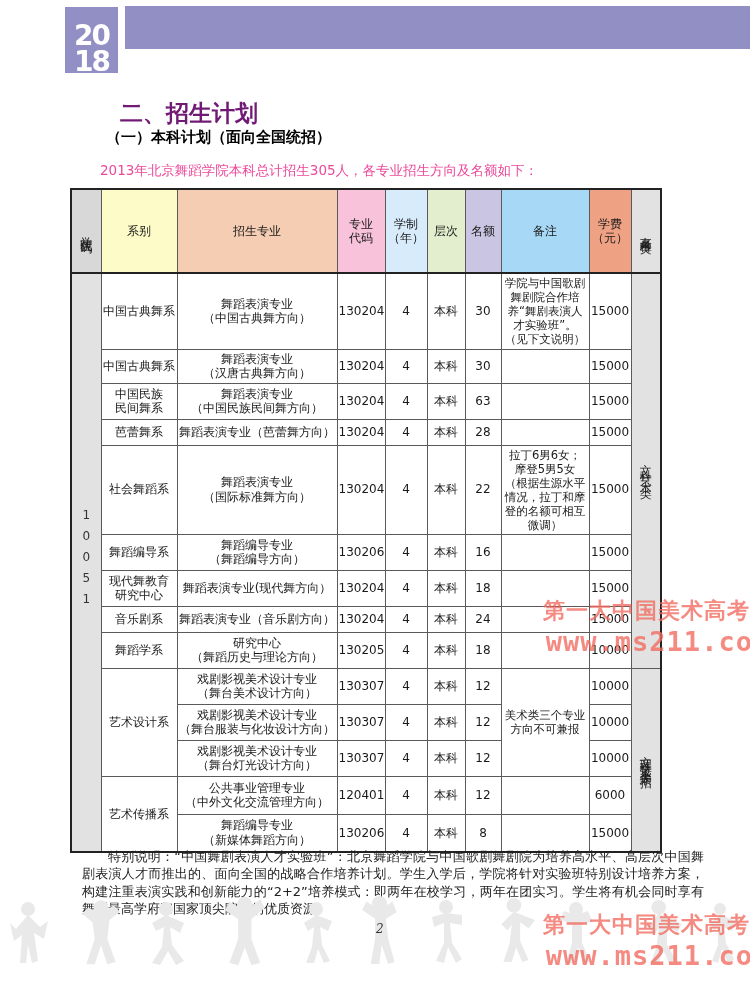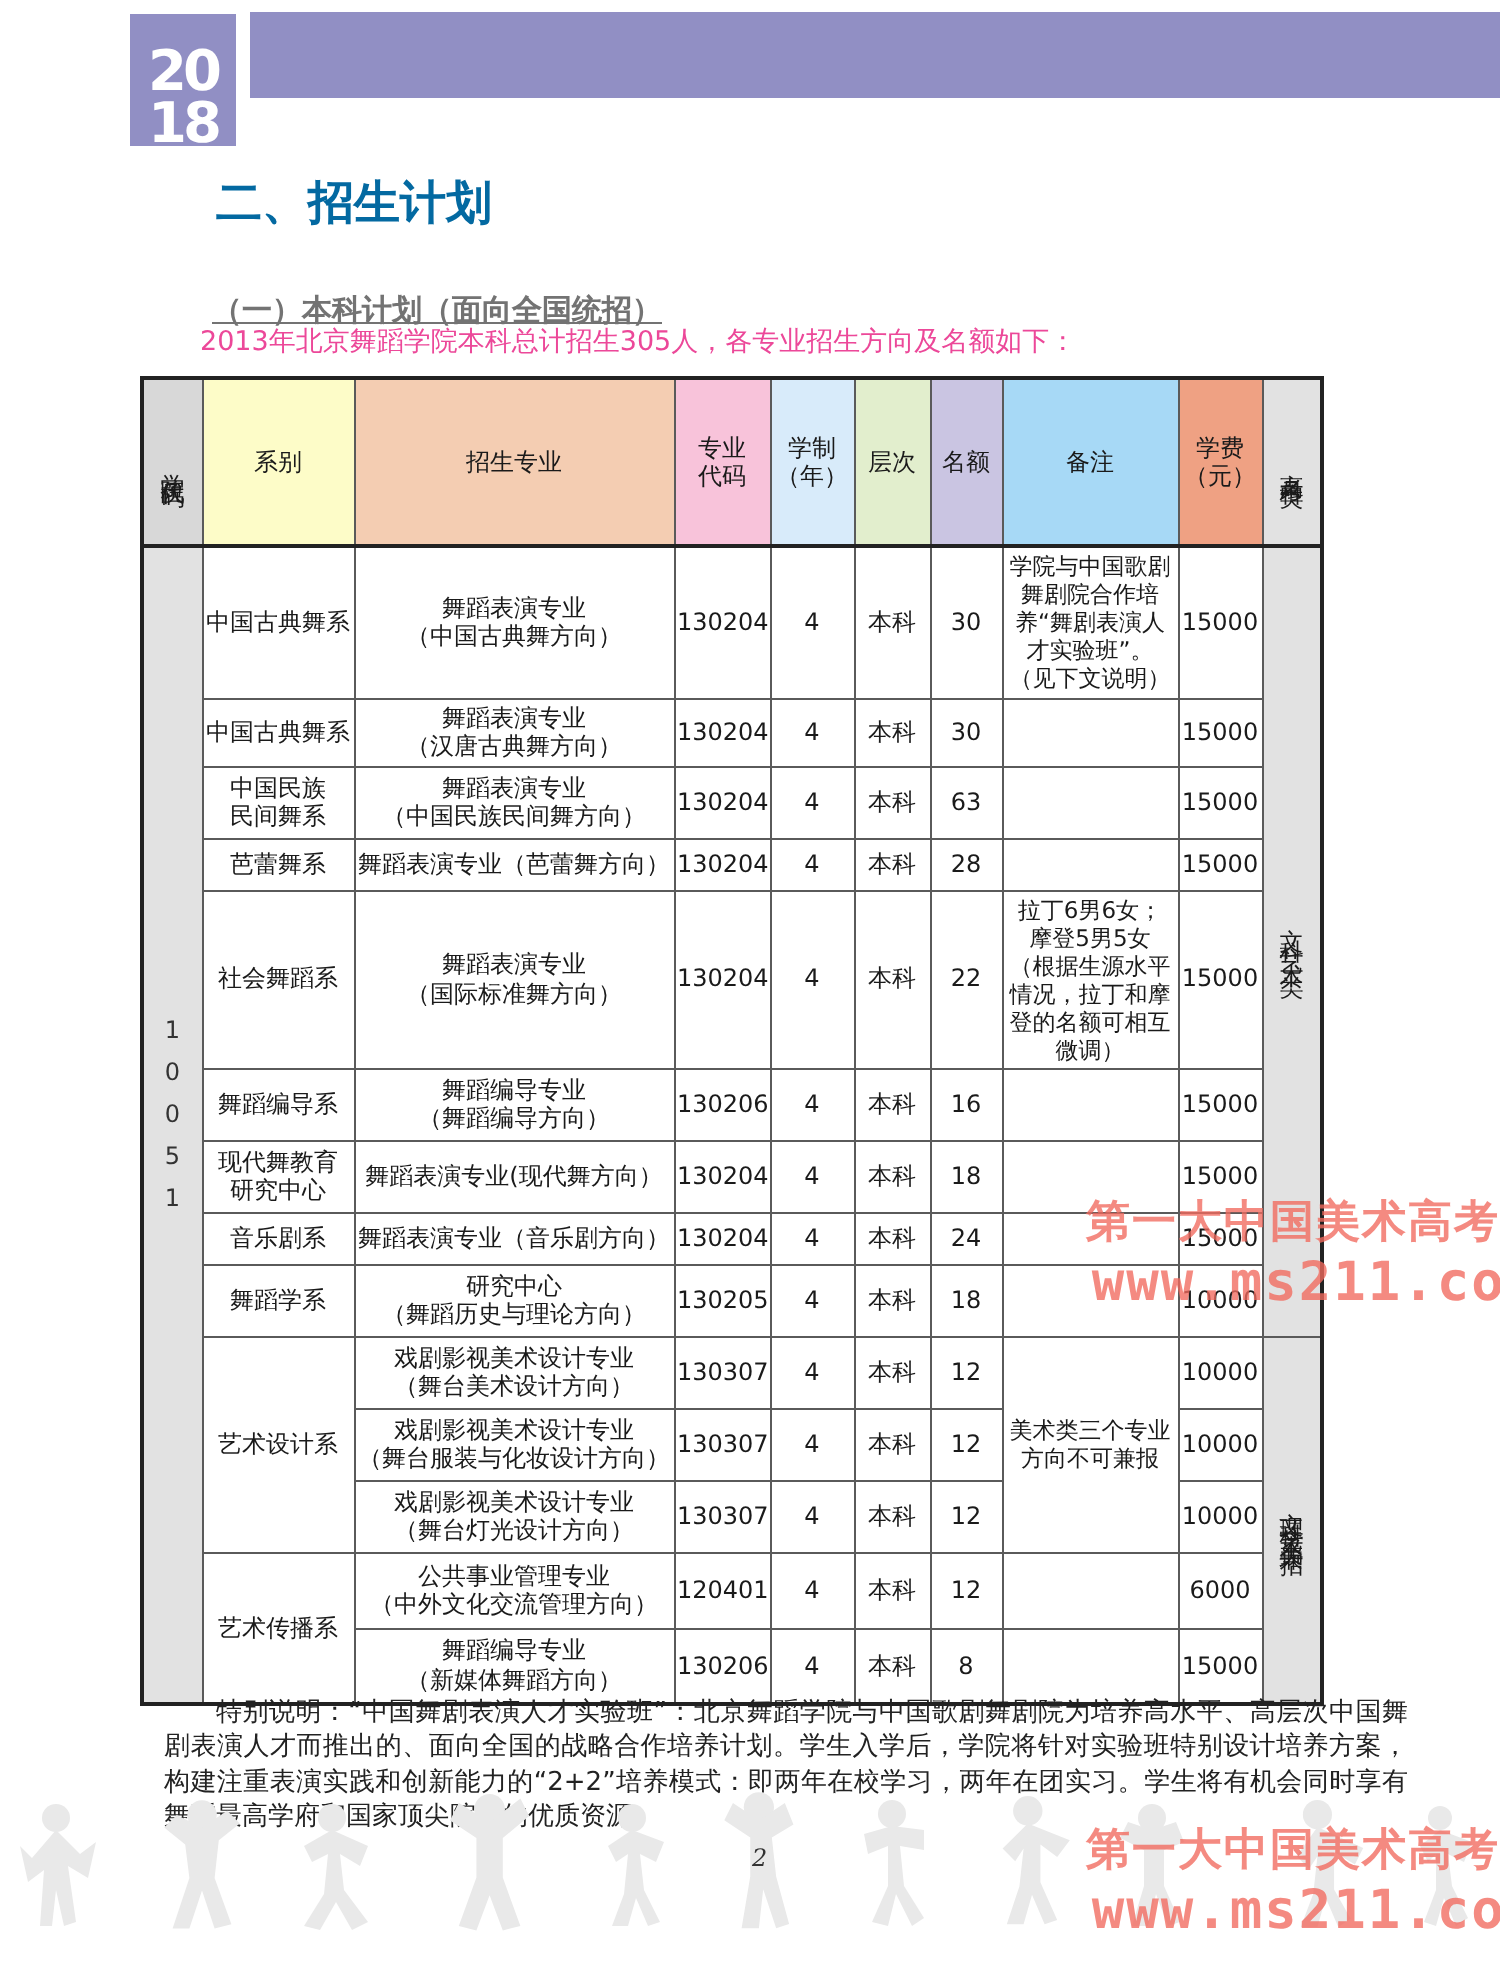--- a/index.html
+++ b/index.html
@@ -9,24 +9,24 @@
     color:#1a1a1a;overflow:hidden;
   }
   
   .banner{position:absolute;left:125px;top:6px;right:0;height:43px;background:#918fc4;}
   .logo{
     position:absolute;left:65px;top:7px;width:53px;height:66px;background:#918fc4;
     color:#ffffff;font-weight:bold;font-size:28px;line-height:26px;text-align:center;
     padding-top:16px;box-sizing:border-box;letter-spacing:-2px;
   }
   .section-title{
-    position:absolute;left:104px;top:82px;font-size:23px;font-weight:bold;color:#0369a1;margin:4px;
+    position:absolute;left:104px;top:82px;font-size:23px;font-weight:bold;color:#701a75;margin:16px;
   }
   .subsection-title{
-    position:absolute;left:106px;top:146px;font-size:15px;font-weight:bold;color:#737373;margin:0;text-decoration:underline;
+    position:absolute;left:106px;top:128px;font-size:15px;font-weight:bold;color:#000000;margin:0;
   }
   .intro{
     position:absolute;left:100px;top:162px;font-size:13.5px;color:#ec4899;margin:0;
   }
   
   table.enroll{
     position:absolute;left:70px;top:188px;width:590px;
     border-collapse:collapse;table-layout:fixed;
     font-size:12px;line-height:1.2;color:#1a1a1a;
   }

